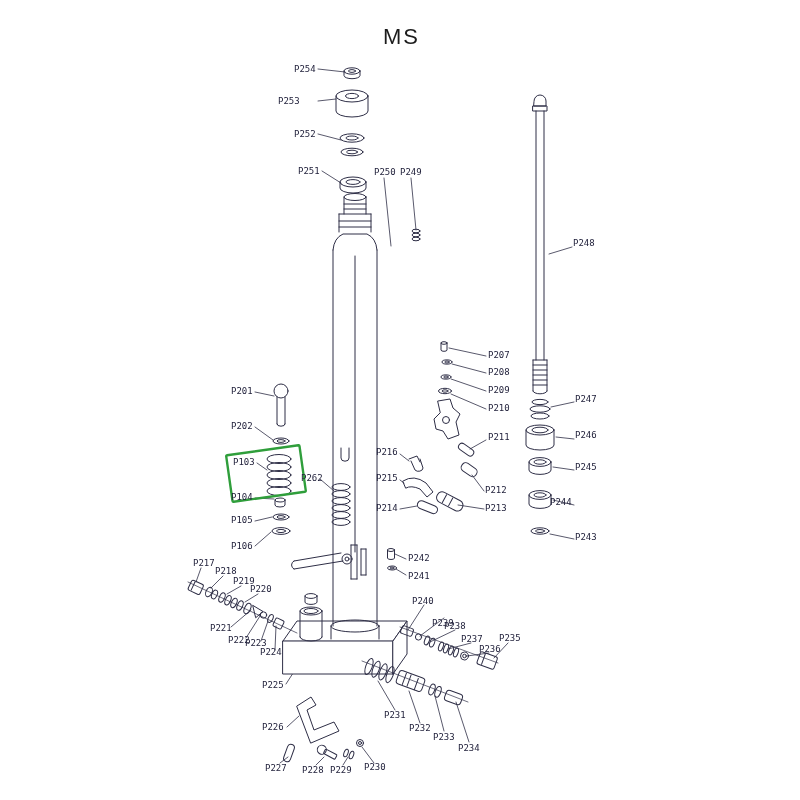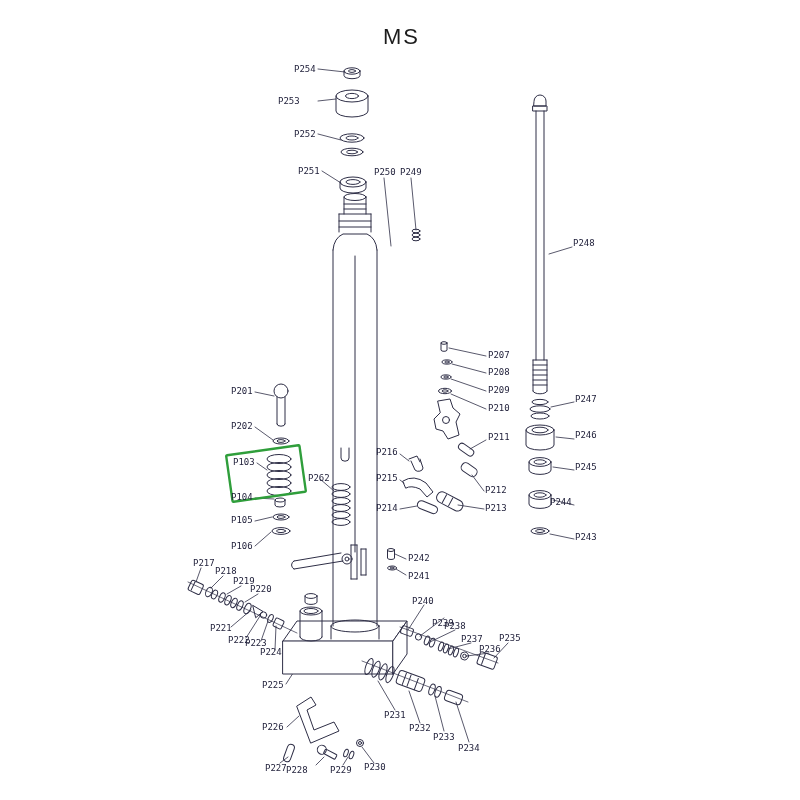--- a/index.html
+++ b/index.html
@@ -357,38 +357,38 @@
 <span class="lbl" style="left:488px;top:403px">P210</span>
 <span class="lbl" style="left:488px;top:432px">P211</span>
 <span class="lbl" style="left:485px;top:485px">P212</span>
 <span class="lbl" style="left:485px;top:503px">P213</span>
 <span class="lbl" style="left:231px;top:386px">P201</span>
 <span class="lbl" style="left:231px;top:421px">P202</span>
 <span class="lbl" style="left:233px;top:457px">P103</span>
 <span class="lbl" style="left:231px;top:492px">P104</span>
 <span class="lbl" style="left:231px;top:515px">P105</span>
 <span class="lbl" style="left:231px;top:541px">P106</span>
-<span class="lbl" style="left:308px;top:473px">P262</span>
+<span class="lbl" style="left:301px;top:473px">P262</span>
 <span class="lbl" style="left:376px;top:447px">P216</span>
 <span class="lbl" style="left:376px;top:473px">P215</span>
 <span class="lbl" style="left:376px;top:503px">P214</span>
 <span class="lbl" style="left:408px;top:553px">P242</span>
 <span class="lbl" style="left:408px;top:571px">P241</span>
 <span class="lbl" style="left:193px;top:558px">P217</span>
 <span class="lbl" style="left:215px;top:566px">P218</span>
 <span class="lbl" style="left:233px;top:576px">P219</span>
 <span class="lbl" style="left:250px;top:584px">P220</span>
 <span class="lbl" style="left:210px;top:623px">P221</span>
 <span class="lbl" style="left:228px;top:635px">P222</span>
 <span class="lbl" style="left:245px;top:638px">P223</span>
 <span class="lbl" style="left:260px;top:647px">P224</span>
 <span class="lbl" style="left:262px;top:680px">P225</span>
 <span class="lbl" style="left:262px;top:722px">P226</span>
 <span class="lbl" style="left:265px;top:763px">P227</span>
-<span class="lbl" style="left:286px;top:765px">P228</span>
+<span class="lbl" style="left:302px;top:765px">P228</span>
 <span class="lbl" style="left:330px;top:765px">P229</span>
 <span class="lbl" style="left:364px;top:762px">P230</span>
 <span class="lbl" style="left:412px;top:596px">P240</span>
 <span class="lbl" style="left:432px;top:618px">P239</span>
 <span class="lbl" style="left:444px;top:621px">P238</span>
 <span class="lbl" style="left:461px;top:634px">P237</span>
 <span class="lbl" style="left:479px;top:644px">P236</span>
 <span class="lbl" style="left:499px;top:633px">P235</span>
 <span class="lbl" style="left:384px;top:710px">P231</span>
 <span class="lbl" style="left:409px;top:723px">P232</span>

